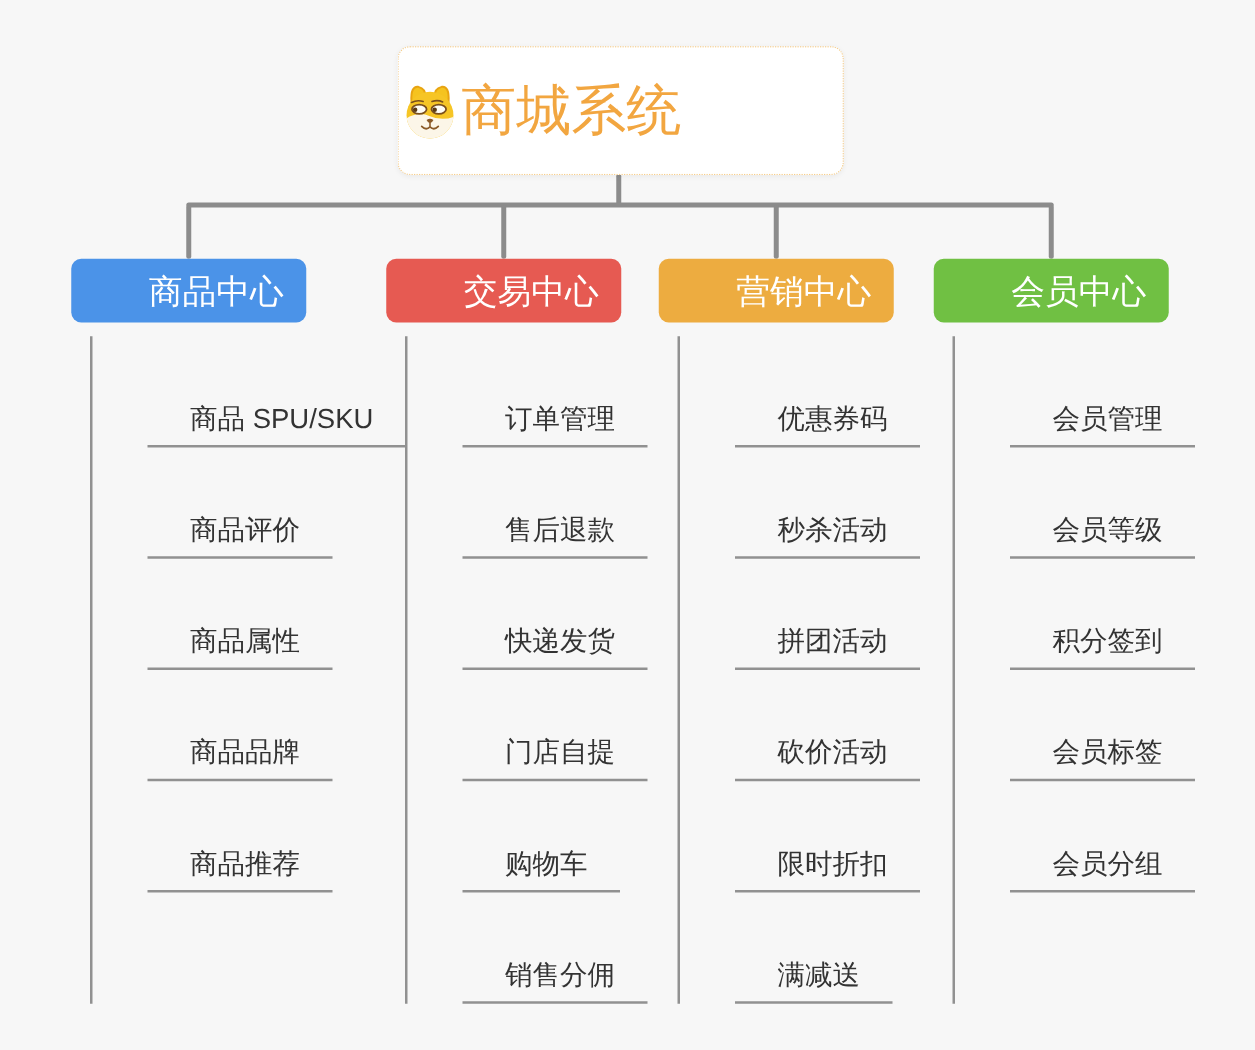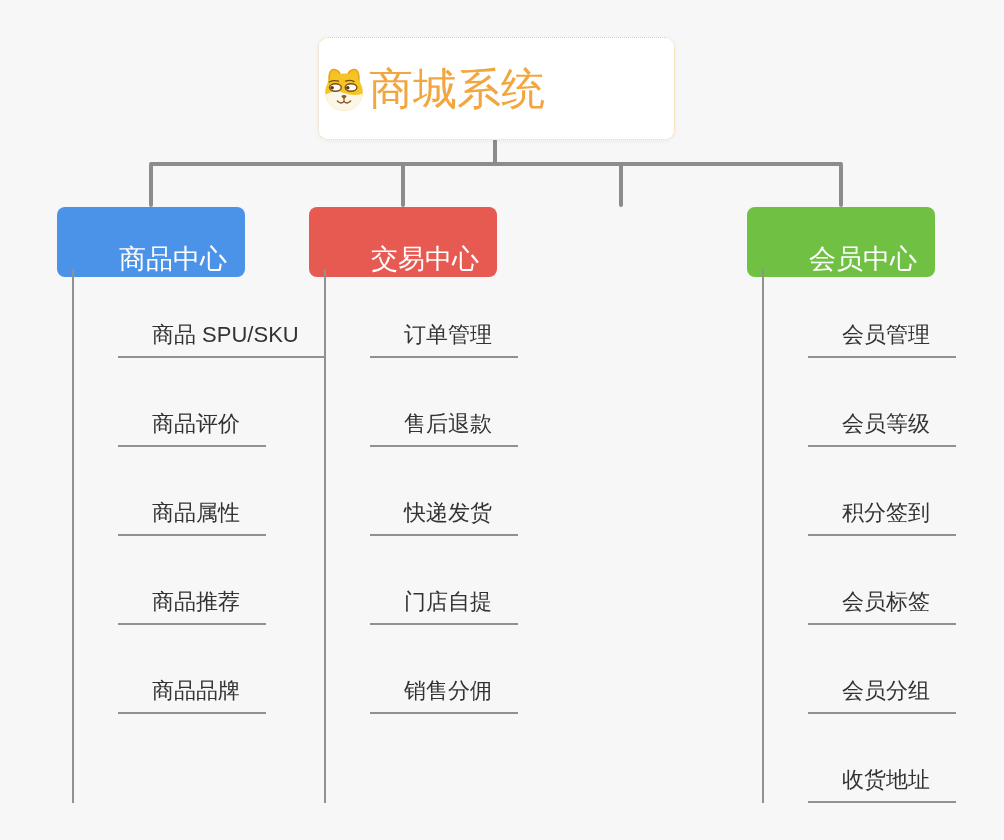--- a/index.html
+++ b/index.html
@@ -49,24 +49,24 @@
   .doge { width: 50px; height: 50px; flex: 0 0 auto; }
 
   
   .branch { position: absolute; top: 207px; width: 200px; }
   .branch-0 { left: 57px; }
   .branch-1 { left: 309px; }
   .branch-2 { left: 527px; }
   .branch-3 { left: 747px; }
 
   .branch-box {
-    width: 188px; height: 70px;
+    width: 188px; height: 51px;
     border-radius: 8px;
     display: flex;
-    align-items: flex-end;
+    align-items: center;
     justify-content: center;
     padding-left: 44px;
   }
   .branch-label {
     font-size: 27px;
     color: #FFFFFF;
     white-space: nowrap;
   }
 
   .vline {
@@ -139,48 +139,62 @@
 
   <div class="branch branch-0">
     <div class="branch-box" style="background: rgb(75, 147, 232);">
       <span class="branch-label">商品中心</span>
     </div>
     <div class="vline" style="background: rgb(145, 145, 145);"></div>
     <div class="items">
       <div class="leaf" style="border-bottom-color: rgb(145, 145, 145);">商品 SPU/SKU</div>
       <div class="leaf" style="border-bottom-color: rgb(145, 145, 145);">商品评价</div>
       <div class="leaf" style="border-bottom-color: rgb(145, 145, 145);">商品属性</div>
+      <div class="leaf" style="border-bottom-color: rgb(145, 145, 145);">商品品牌</div>
       <div class="leaf" style="border-bottom-color: rgb(145, 145, 145);">商品推荐</div>
-      <div class="leaf" style="border-bottom-color: rgb(145, 145, 145);">商品品牌</div>
     </div>
   </div>
 
   <div class="branch branch-1">
     <div class="branch-box" style="background: rgb(230, 90, 82);">
       <span class="branch-label">交易中心</span>
     </div>
     <div class="vline" style="background: rgb(145, 145, 145);"></div>
     <div class="items">
       <div class="leaf" style="border-bottom-color: rgb(145, 145, 145); text-align: right;">订单管理</div>
       <div class="leaf" style="border-bottom-color: rgb(145, 145, 145);">售后退款</div>
       <div class="leaf" style="border-bottom-color: rgb(145, 145, 145);">快递发货</div>
       <div class="leaf" style="border-bottom-color: rgb(145, 145, 145);">门店自提</div>
+      <div class="leaf" style="border-bottom-color: rgb(145, 145, 145);">购物车</div>
       <div class="leaf" style="border-bottom-color: rgb(145, 145, 145);">销售分佣</div>
     </div>
   </div>
 
+  <div class="branch branch-2">
+    <div class="branch-box" style="background: rgb(237, 172, 64);">
+      <span class="branch-label">营销中心</span>
+    </div>
+    <div class="vline" style="background: rgb(145, 145, 145);"></div>
+    <div class="items">
+      <div class="leaf" style="border-bottom-color: rgb(145, 145, 145);">优惠券码</div>
+      <div class="leaf" style="border-bottom-color: rgb(145, 145, 145);">秒杀活动</div>
+      <div class="leaf" style="border-bottom-color: rgb(145, 145, 145);">拼团活动</div>
+      <div class="leaf" style="border-bottom-color: rgb(145, 145, 145);">砍价活动</div>
+      <div class="leaf" style="border-bottom-color: rgb(145, 145, 145);">限时折扣</div>
+      <div class="leaf" style="border-bottom-color: rgb(145, 145, 145);">满减送</div>
+    </div>
+  </div>
 
   <div class="branch branch-3">
     <div class="branch-box" style="background: rgb(112, 192, 67);">
       <span class="branch-label">会员中心</span>
     </div>
     <div class="vline" style="background: rgb(145, 145, 145);"></div>
     <div class="items">
       <div class="leaf" style="border-bottom-color: rgb(145, 145, 145);">会员管理</div>
       <div class="leaf" style="border-bottom-color: rgb(145, 145, 145);">会员等级</div>
       <div class="leaf" style="border-bottom-color: rgb(145, 145, 145);">积分签到</div>
       <div class="leaf" style="border-bottom-color: rgb(145, 145, 145);">会员标签</div>
       <div class="leaf" style="border-bottom-color: rgb(145, 145, 145);">会员分组</div>
-      <div class="leaf" style="border-bottom-color: rgb(145, 145, 145);">收货地址</div>
     </div>
   </div>
 
 </div>
 
 </body></html>

